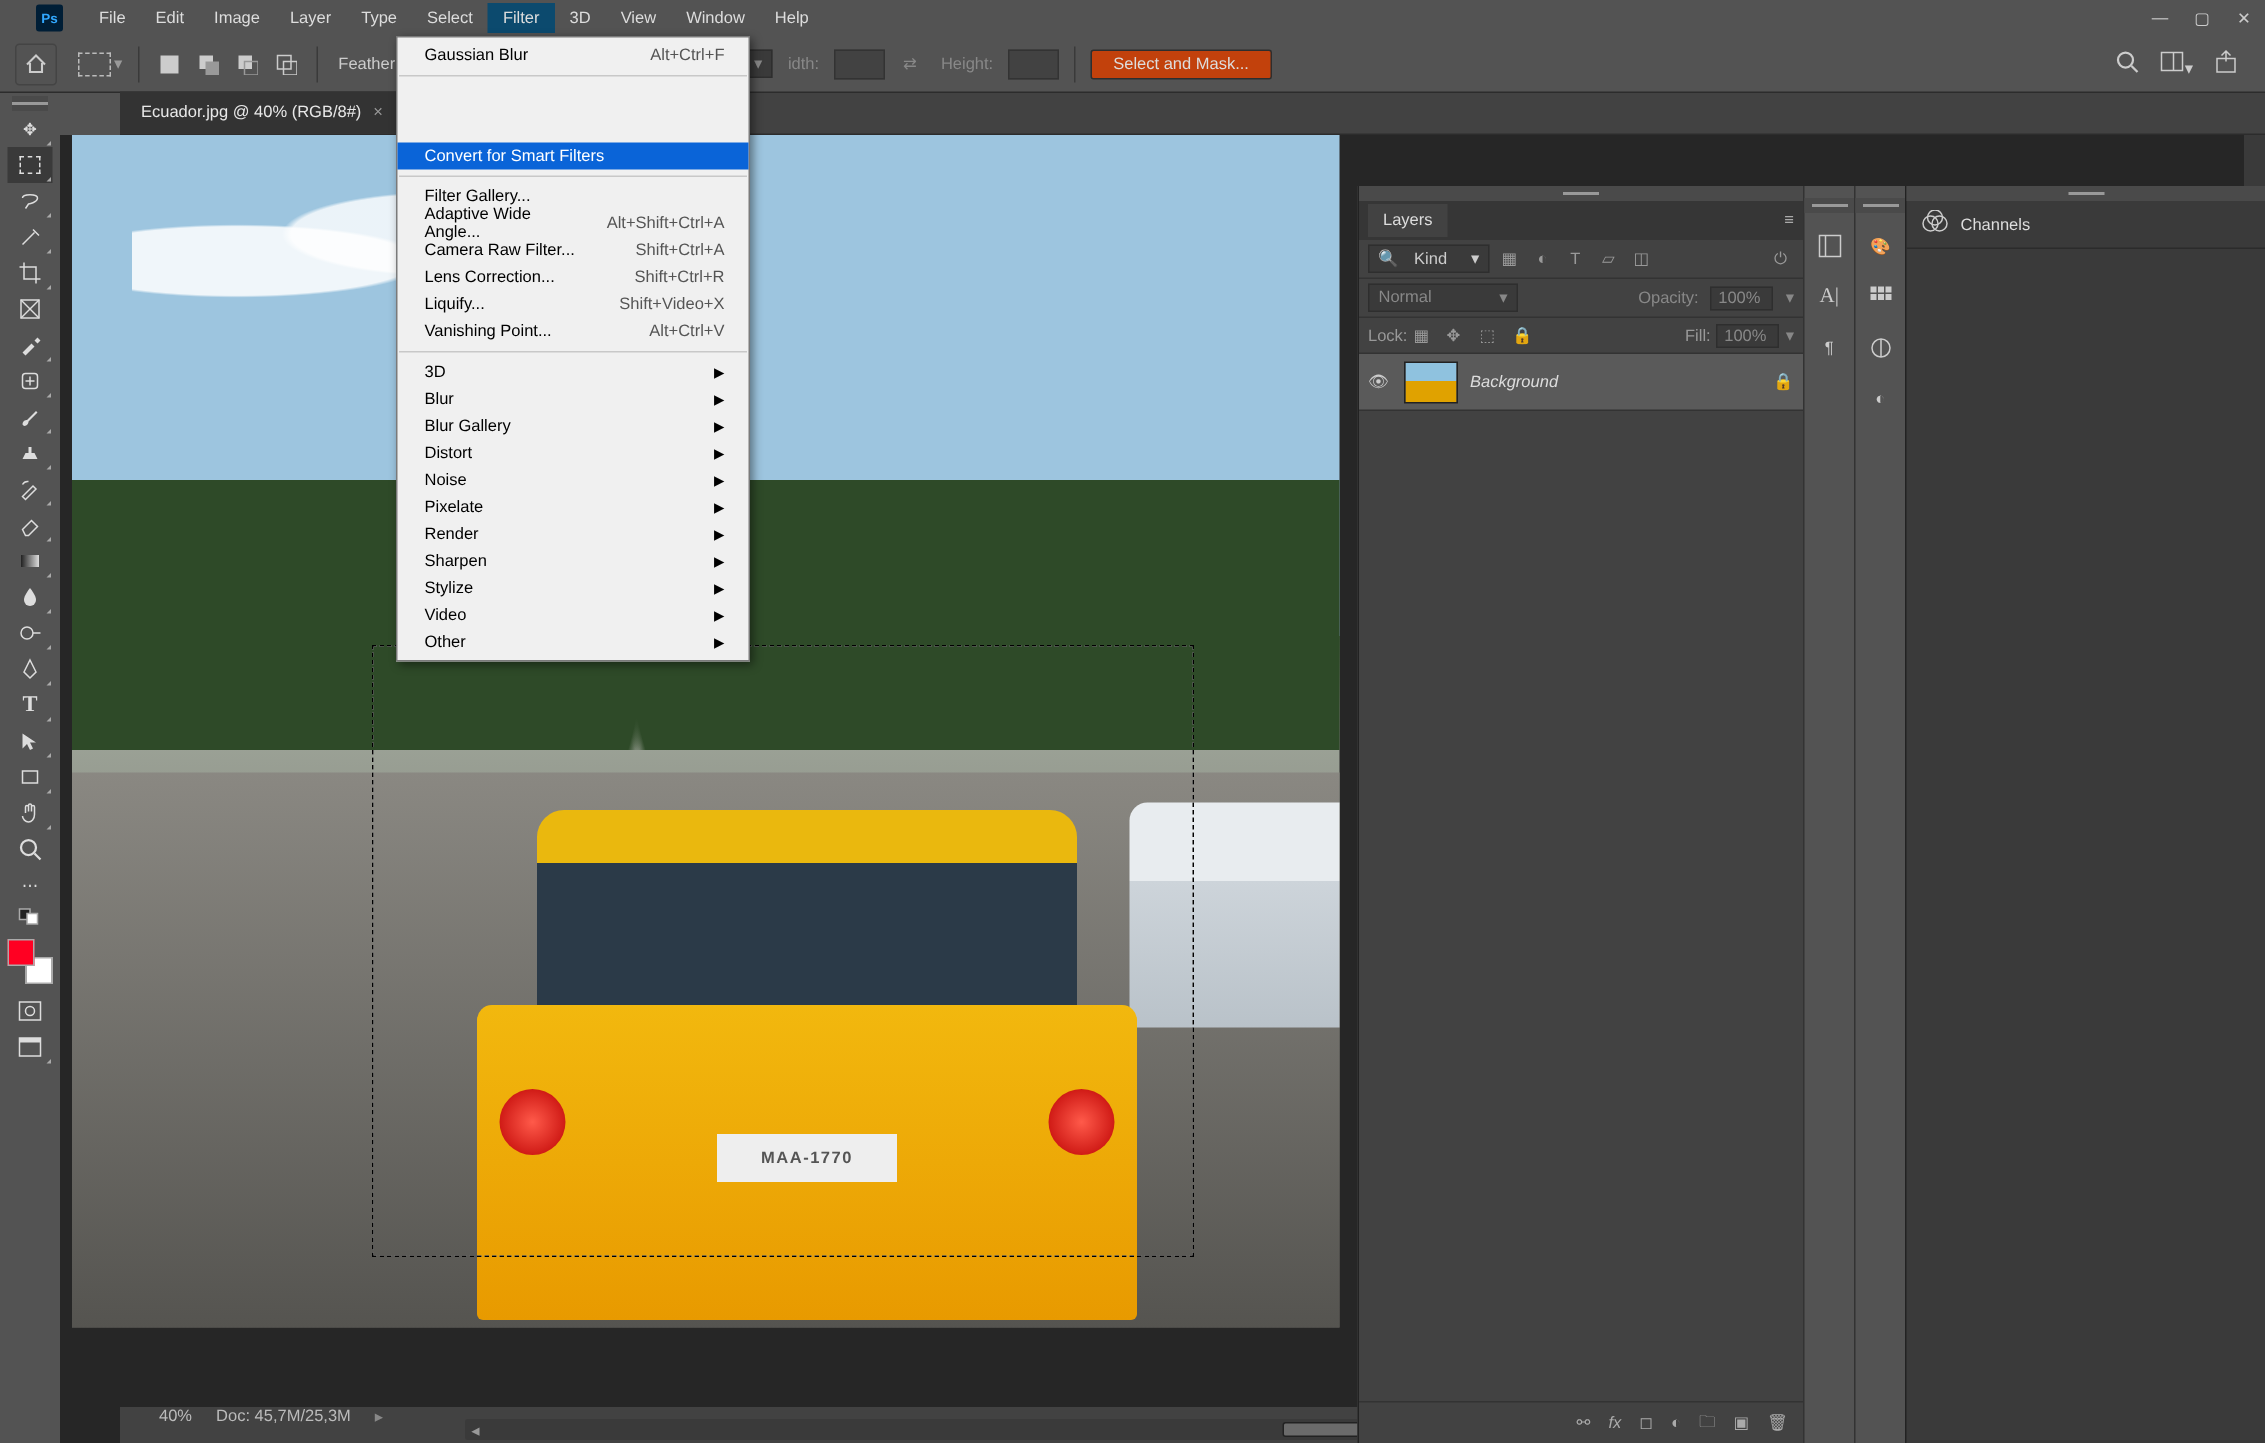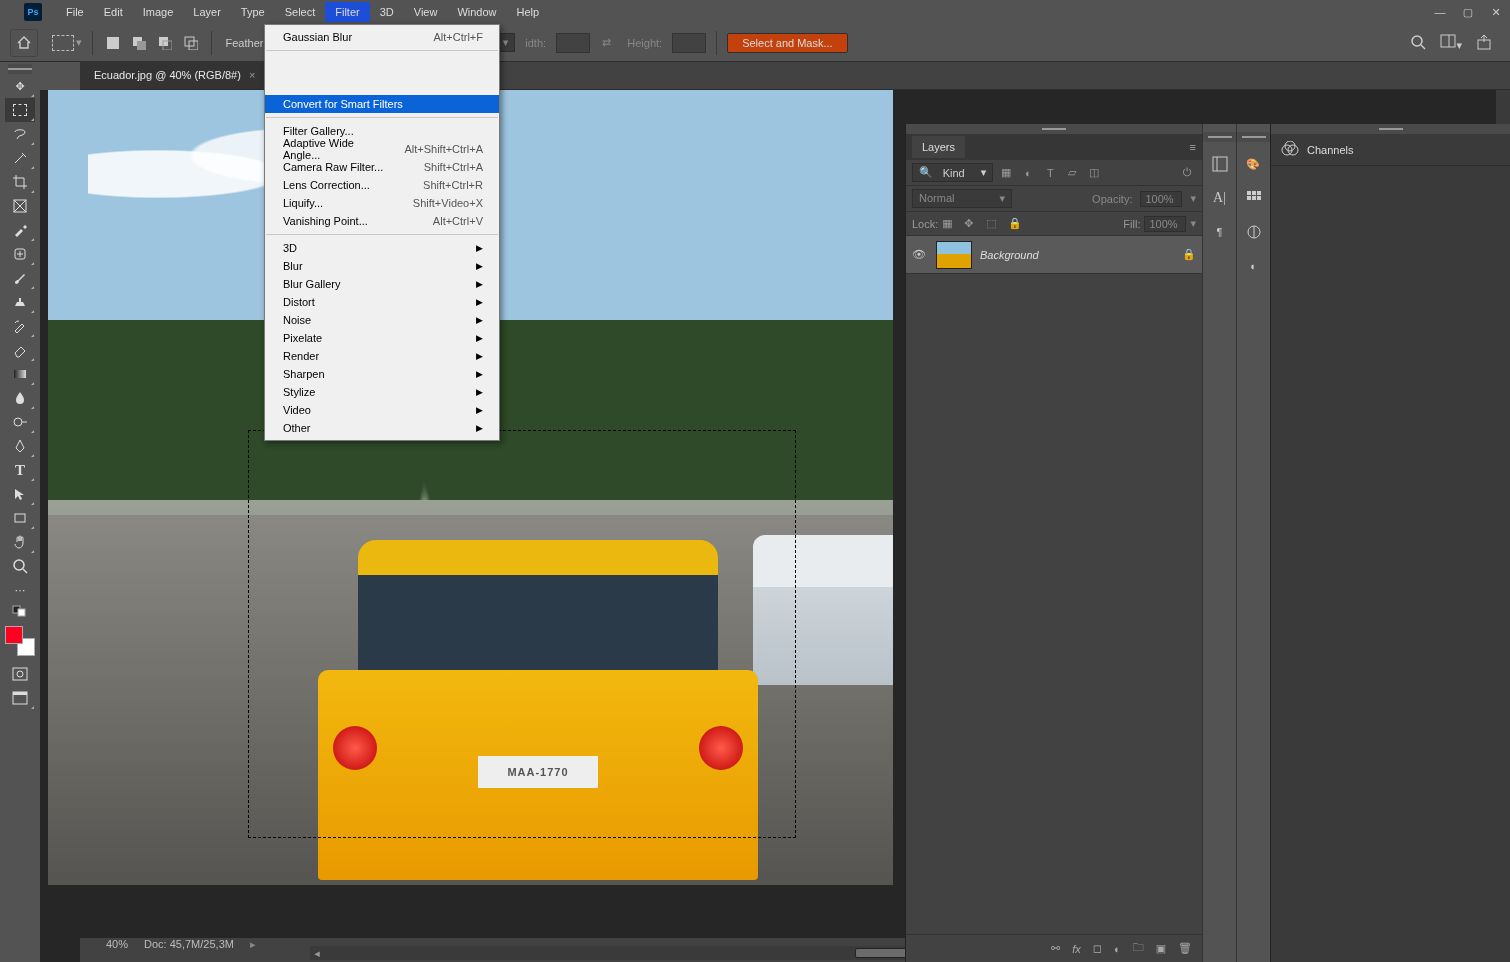--- a/index.html
+++ b/index.html
@@ -1,20 +1,20 @@
 <!DOCTYPE html>
 <html><head>
 <meta charset="utf-8">
 <style>
 *{margin:0;padding:0;box-sizing:border-box;font-family:"Segoe UI",Tahoma,sans-serif;font-size:11px;user-select:none;}
 body{background:#535353;width:1510px;height:962px;overflow:hidden;position:relative;color:#ccc;}
 .menubar{background:#535353;height:24px;display:flex;align-items:center;padding-left:24px;position:relative;}
 .ps-logo{width:18px;height:18px;background:#001e36;color:#31a8ff;display:flex;align-items:center;justify-content:center;font-size:9px;font-weight:bold;margin-right:14px;border-radius:2px;}
 .menu-item{padding:4px 10px;color:#ddd;cursor:default;}
-.menu-item.open{background:#1d4ed8;}
+.menu-item.open{background:#0c4a6e;}
 .win-controls{position:absolute;right:0;top:0;display:flex;height:24px;}
 .win-btn{width:28px;display:flex;align-items:center;justify-content:center;color:#ccc;}
 .optbar{background:#535353;height:38px;border-bottom:1px solid #2c2c2c;display:flex;align-items:center;padding-left:10px;gap:6px;position:relative;}
 .icon-box{width:20px;height:20px;display:flex;align-items:center;justify-content:center;}
 .home-icon{width:28px;height:28px;border:1px solid #444;border-radius:3px;display:flex;align-items:center;justify-content:center;margin-right:8px;}
 .optbar .sep{width:1px;height:24px;background:#3a3a3a;margin:0 4px;}
 .feather-label{color:#ccc;margin:0 4px;}
 .num-input{background:#424242;border:1px solid #333;width:40px;height:20px;color:#ddd;padding:0 4px;}
 .selectmask-btn{background:#c2410c;border:1px solid #2e2e2e;padding:3px 14px;color:#ddd;border-radius:2px;}
 .optbar-right{position:absolute;right:18px;display:flex;gap:14px;align-items:center;}

